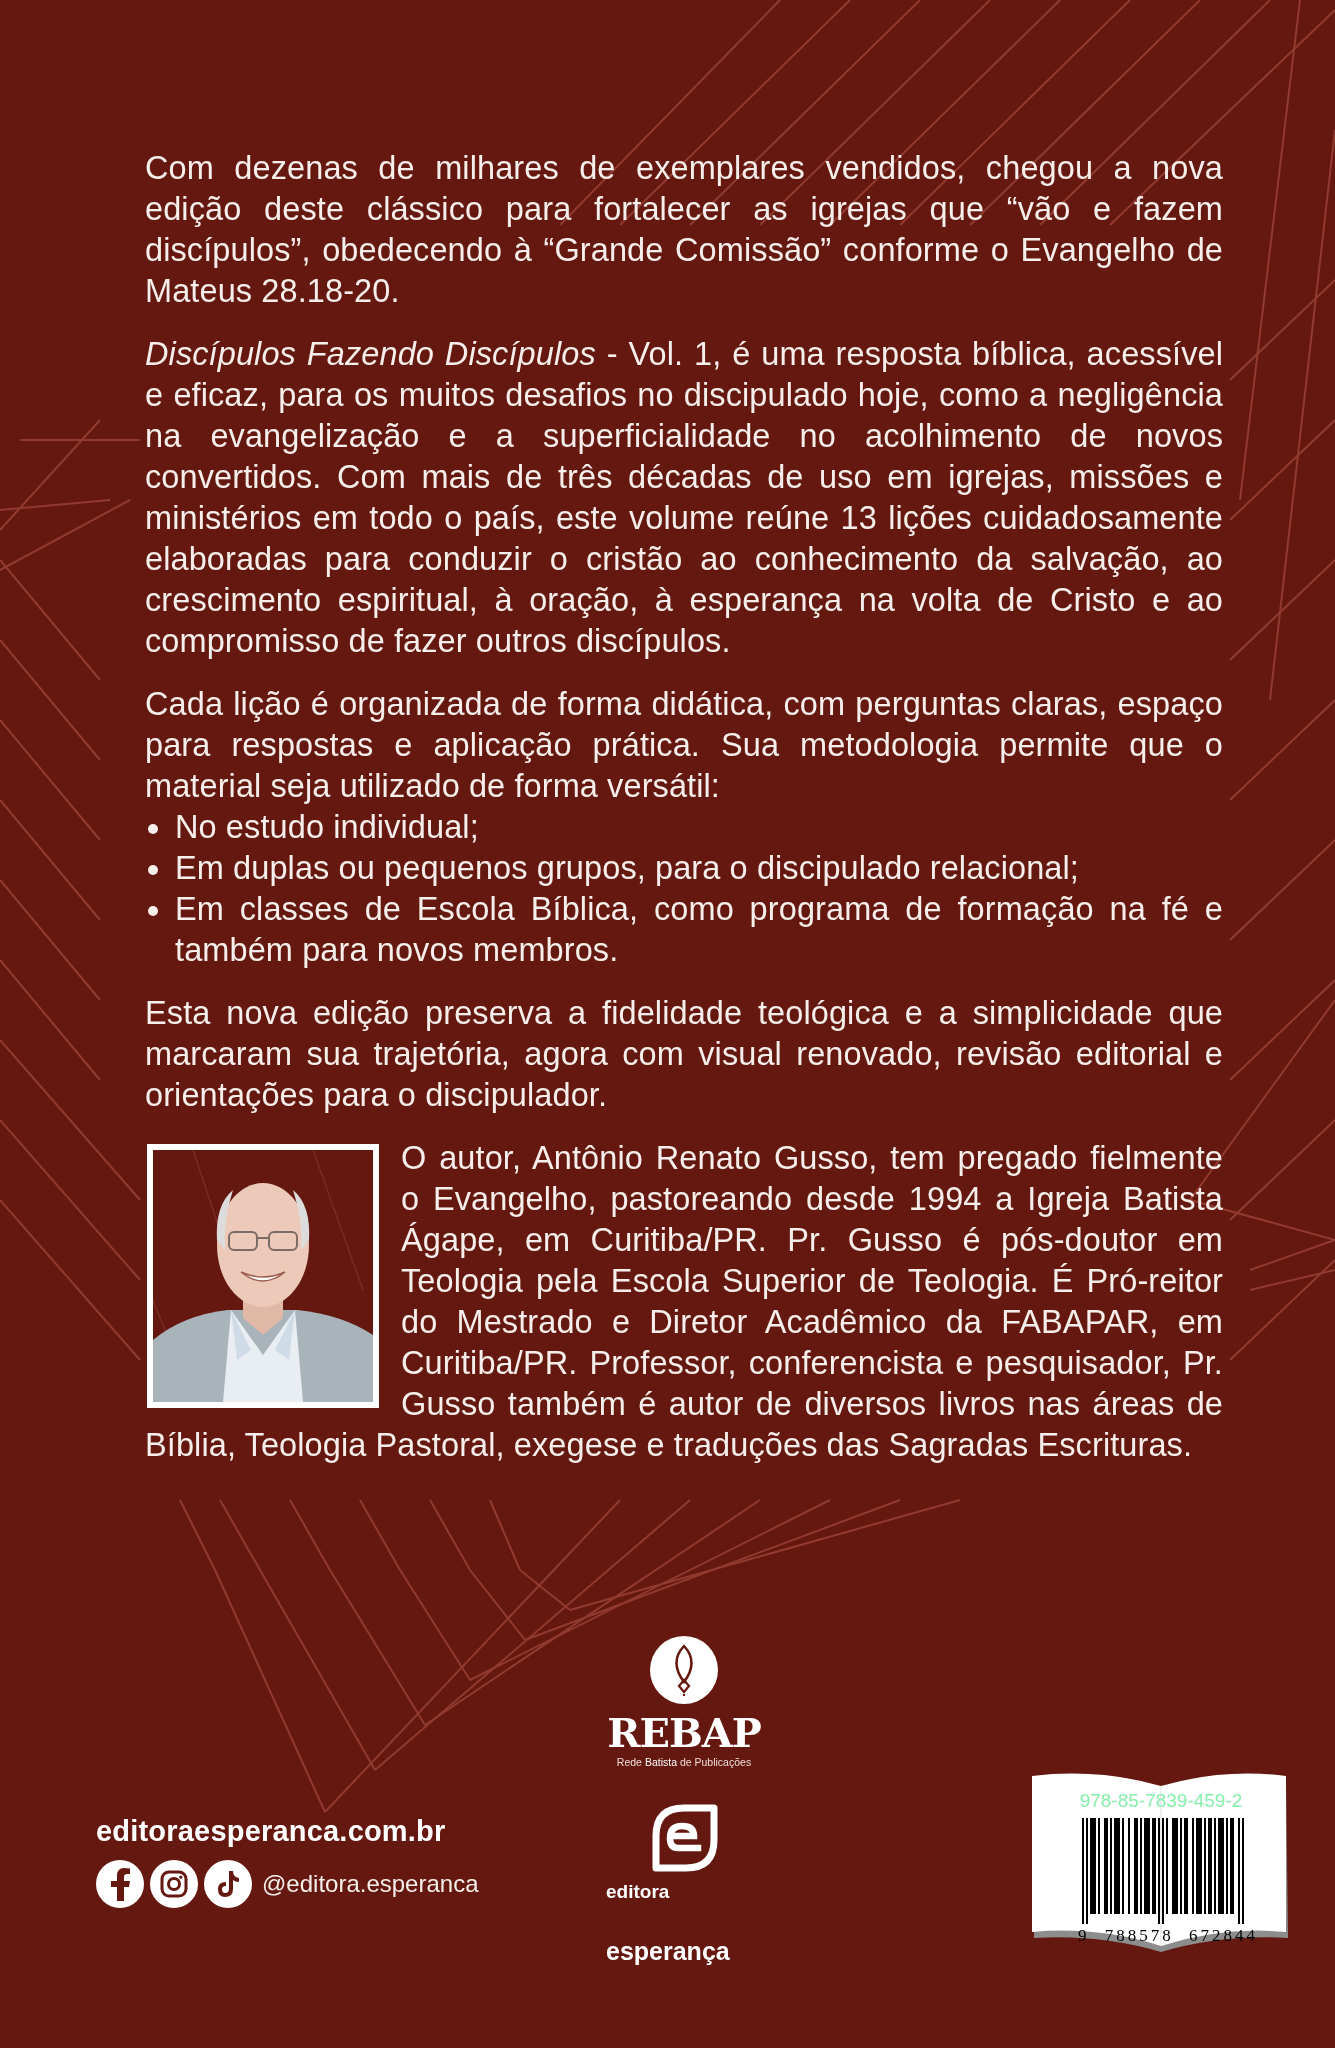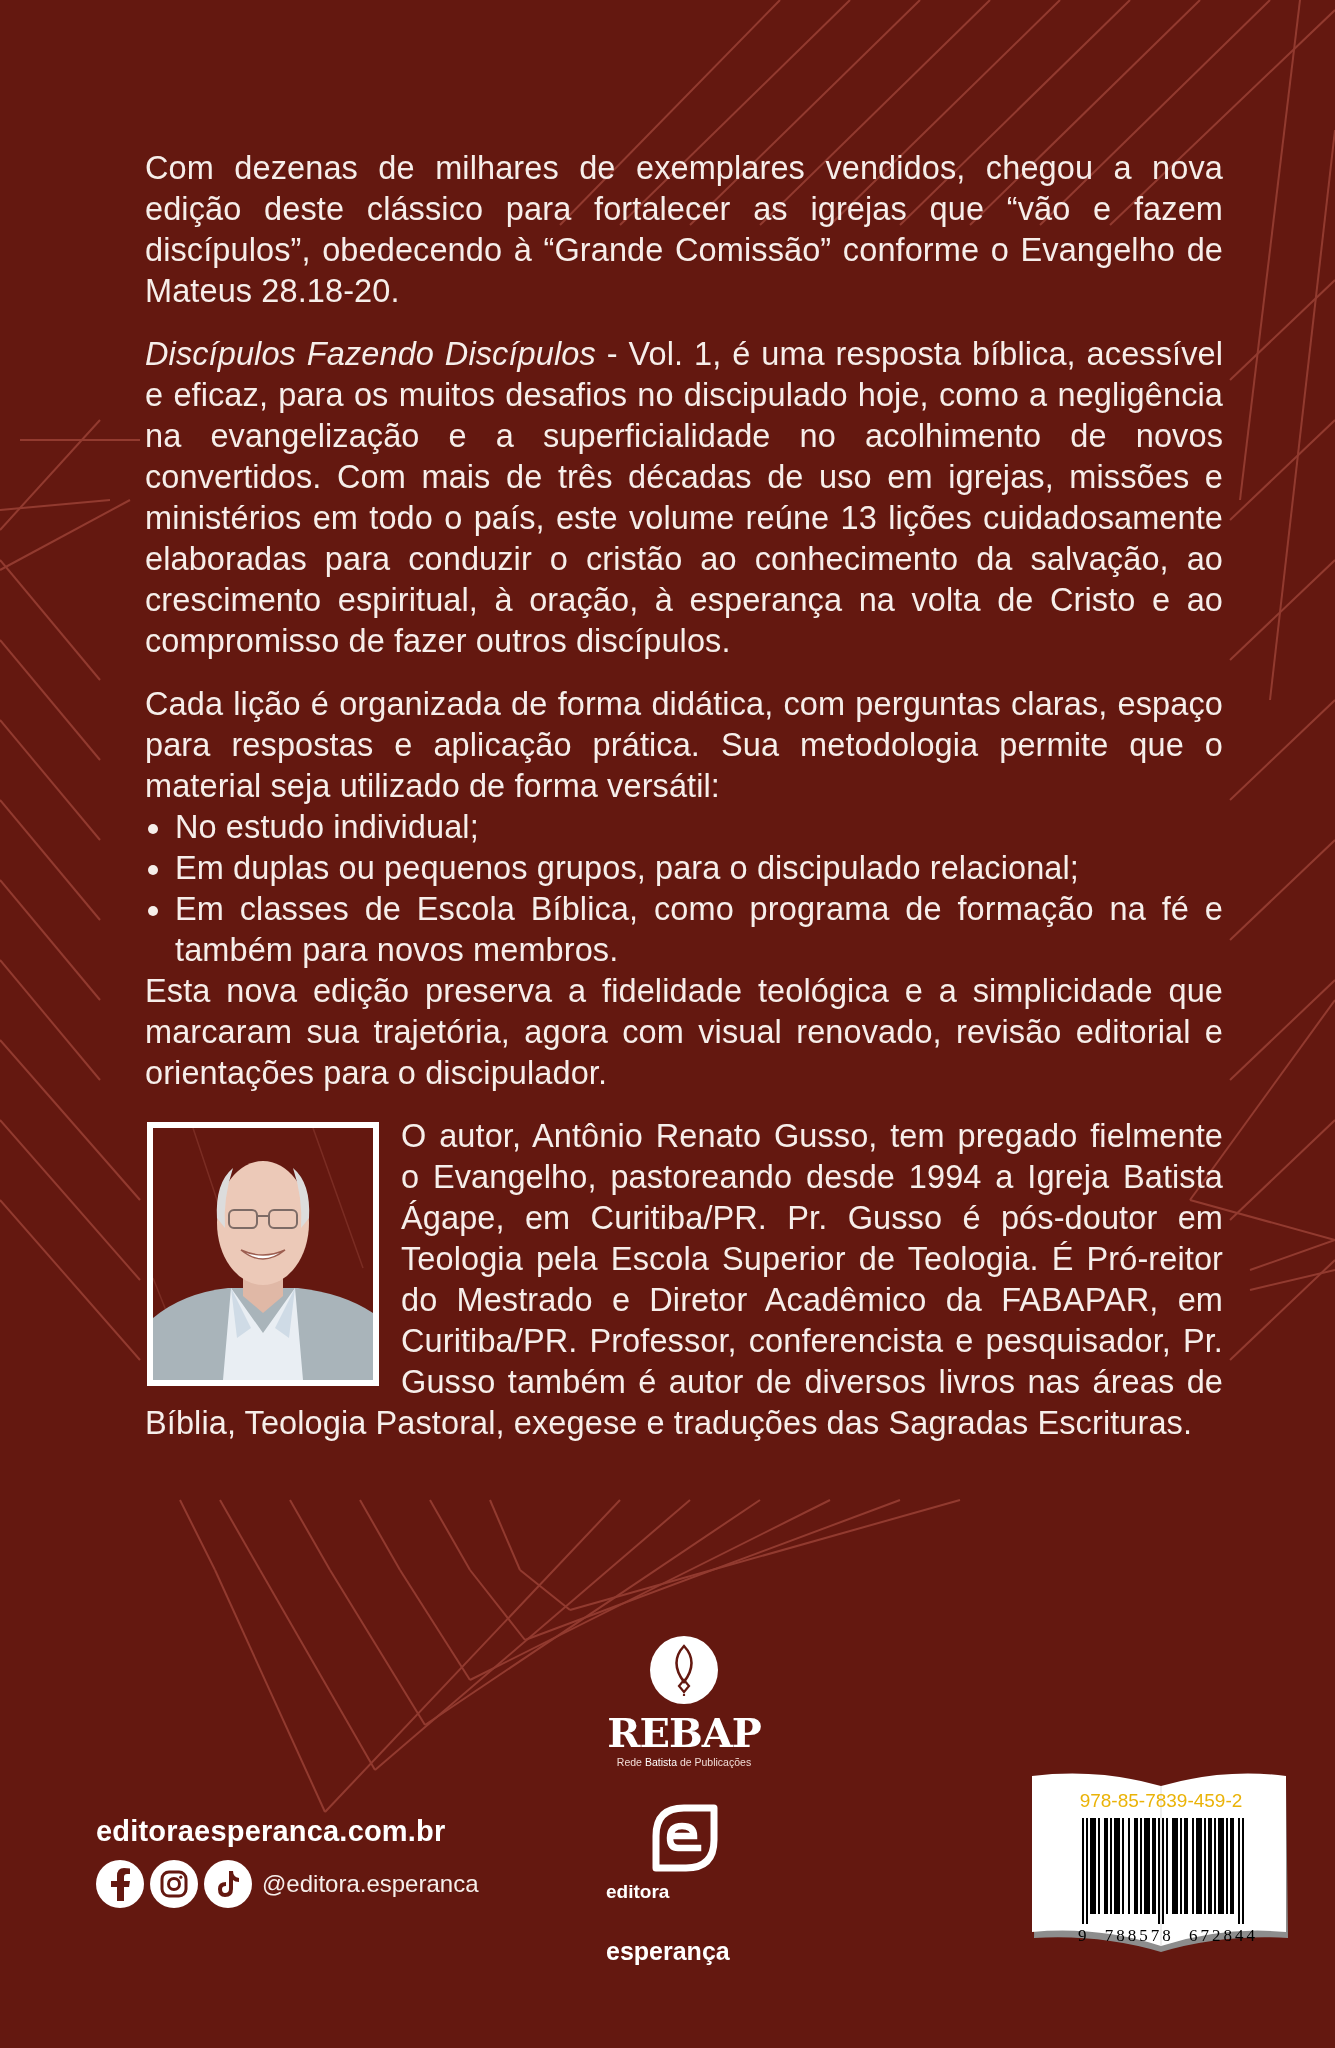--- a/index.html
+++ b/index.html
@@ -18,21 +18,21 @@
     top: 148px;
     width: 1078px;
     font-size: 32.5px;
     line-height: 41px;
     text-align: justify;
     letter-spacing: 0.1px;
   }
   .content p { margin-bottom: 22px; }
   .content p.tight { margin-bottom: 0; }
   .content em { font-style: italic; }
-  ul.bullets { list-style: none; }
+  ul.bullets { list-style: none; margin-bottom: 22px; }
   ul.bullets li { position: relative; padding-left: 30px; }
   ul.bullets li::before {
     content: "";
     position: absolute; left: 3px; top: 17px;
     width: 10px; height: 10px; border-radius: 50%;
     background: #f6eeea;
   }
   .author-block { margin-top: 10px; }
   .author-photo {
     float: left;
@@ -72,21 +72,21 @@
   }
   .social .handle { font-size: 24px; color: #f6eeea; margin-left: 4px; }
   .isbn {
     position: absolute; left: 1030px; top: 1768px; width: 262px; height: 184px;
   }
   .isbn .page {
     position: absolute; inset: 0;
   }
   .isbn .num-top {
     position: absolute; top: 22px; left: 0; width: 100%; text-align: center;
-    font-size: 19px; color: #eab308; font-family: "Liberation Sans", sans-serif;
+    font-size: 19px; color: #86efac; font-family: "Liberation Sans", sans-serif;
   }
   .isbn .bars { position: absolute; left: 52px; top: 50px; width: 164px; height: 106px; }
   .isbn .num-bottom {
     position: absolute; top: 158px; left: 48px; width: 180px;
     font-family: "Liberation Serif", serif; font-size: 17px; color: #000; letter-spacing: 3px;
     display: flex; justify-content: space-between;
   }
 </style>
 </head>
 <body>

